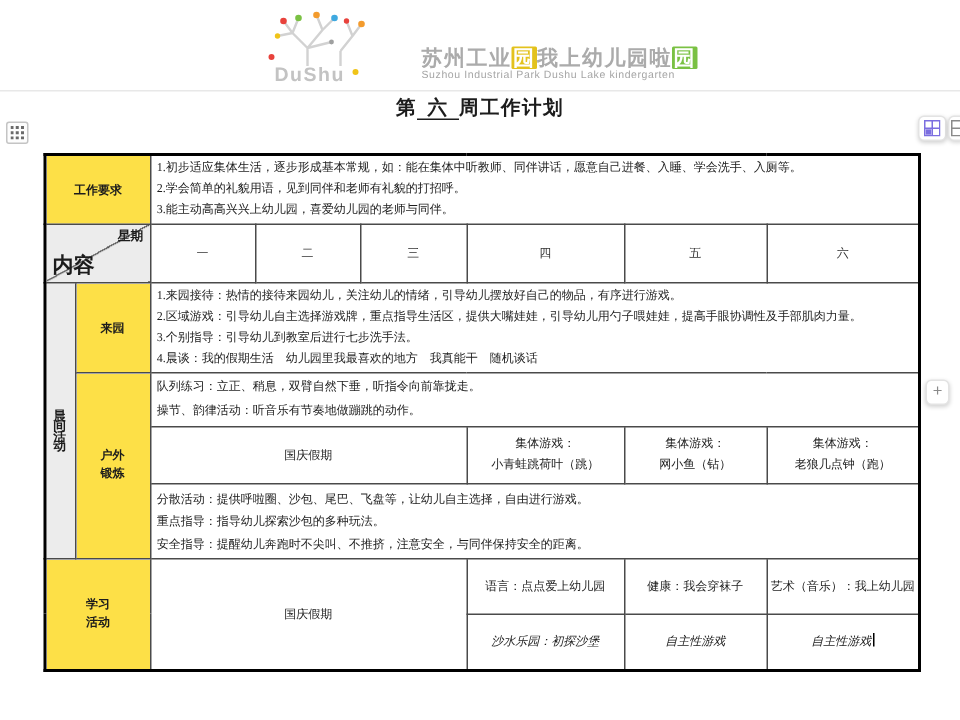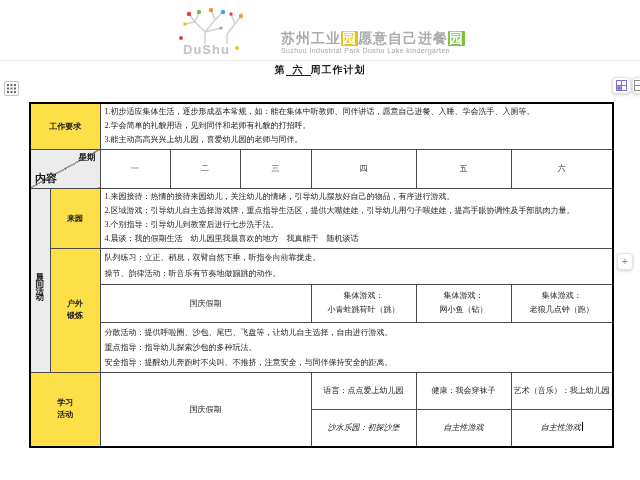--- a/index.html
+++ b/index.html
@@ -14,21 +14,21 @@
   .logo-tree { width:86px; height:54px; }
   .logo-textcol { display:flex; flex-direction:column; align-items:flex-start; padding-bottom:4px; }
   .logo-cn { font-size:14px; font-weight:bold; color:#ababab; letter-spacing:1px; line-height:15px; font-family:"Liberation Sans",sans-serif; }
   .logo-cn .box { display:inline-block; color:#ffffff; padding:0 1px; border-radius:1px; }
   .logo-cn .box.yellow { background:#e3c21d; }
   .logo-cn .box.green  { background:#7ac143; }
   .logo-en { font-size:7px; color:#a5a5a5; letter-spacing:0.4px; font-family:"Liberation Sans",sans-serif; margin-top:1px; }
   .logo-divider { position:absolute; top:60px; left:0; width:100%; border-top:1px solid #e8e8e8; }
 
   
-  .doc-title { position:absolute; top:63px; left:0; width:100%; text-align:center; font-size:10px; font-weight:bold; letter-spacing:1px; }
+  .doc-title { position:absolute; top:63px; left:0; width:100%; text-align:center; font-size:13px; font-weight:bold; letter-spacing:1px; }
   .doc-title .wk { border-bottom:1px solid #1c1c1c; padding:0 7px; }
   .doc-meta { position:absolute; top:83px; left:36px; width:575px; font-size:10.5px; font-weight:bold; letter-spacing:0.2px; white-space:nowrap; }
 
   
   table.plan { position:absolute; left:29px; top:102px; width:583px; border-collapse:collapse; table-layout:fixed; border:2px solid #000; }
   table.plan td { border:1px solid #4a4a4a; font-size:8px; overflow:hidden; }
   .r1 td{height:46px;} .r2 td{height:39px;} .r3 td{height:60px;} .r4 td{height:36px;}
   .r5 td{height:38px;margin-top:35px;} .r6 td{height:50px;} .r7 td{height:37px;} .r8 td{height:38px;font-style:italic;}
 
   td.lbl { background:#fde047; font-weight:bold; text-align:center; vertical-align:middle; font-size:8.5px; }
@@ -43,21 +43,21 @@
   .r6 .line { line-height:15px; }
 
   td.center { text-align:center; vertical-align:middle; }
   .gline { line-height:14px; }
 
   
   td.diag { background:#ececec;
     background-image:linear-gradient(to bottom right, transparent 49.3%, #555 49.3%, #555 50.7%, transparent 50.7%);
     position:relative; }
   td.diag .tr-txt { position:absolute; top:2px; right:4px; font-weight:bold; font-size:8.5px; }
-  td.diag .bl-txt { position:absolute; bottom:2px; left:4px; font-weight:bold; font-size:11px; }
+  td.diag .bl-txt { position:absolute; bottom:2px; left:4px; font-weight:bold; font-size:14px; }
   td.dayhead { text-align:center; vertical-align:middle; color:#333; }
 
   .caret { display:inline-block; width:1px; height:9px; background:#000; vertical-align:-1px; margin-left:1px; }
 
   
   .handle { position:absolute; left:4px; top:81px; width:15px; height:15px; background:#fdfdfd; border:1px solid #c4c4c4; border-radius:2px; display:flex; align-items:center; justify-content:center; }
   .tool-btn { position:absolute; background:#fff; border:1px solid #e3e3e3; border-radius:4px; box-shadow:0 1px 3px rgba(0,0,0,.18); display:flex; align-items:center; justify-content:center; font-family:"Liberation Sans",sans-serif; }
   .tool-grid { right:9px; top:77px; width:19px; height:17px; }
   .tool-clip { right:-4px; top:77px; width:12px; height:17px; }
   .tool-plus { right:7px; top:253px; width:16px; height:17px; color:#8a8a8a; font-size:11px; line-height:1; }
@@ -81,21 +81,21 @@
         <circle cx="10" cy="20" r="1.8" fill="#f0c419"></circle>
         <circle cx="66" cy="12" r="2.2" fill="#f39b2d"></circle>
         <circle cx="56" cy="10" r="1.8" fill="#e8423c"></circle>
         <circle cx="6" cy="34" r="2" fill="#e8423c"></circle>
         <circle cx="46" cy="24" r="1.6" fill="#9fa0a0"></circle>
         <circle cx="62" cy="44" r="2" fill="#f0c419"></circle>
       </g>
       <text x="8" y="50" font-family="Liberation Sans, sans-serif" font-size="13" font-weight="bold" fill="#c3c3c3" letter-spacing="1">DuShu</text>
     </svg>
     <div class="logo-textcol">
-      <div class="logo-cn"><span>苏州工业</span><span class="box yellow">园</span><span>愿意自己进餐</span><span class="box green">园</span></div>
+      <div class="logo-cn"><span>苏州工业</span><span class="box yellow">园</span><span>我上幼儿园啦</span><span class="box green">园</span></div>
       <div class="logo-en">Suzhou Industrial Park Dushu Lake kindergarten</div>
     </div>
   </div>
   <div class="logo-divider"></div>
 
   <div class="doc-title"><span>第</span><span class="wk">六</span><span>周工作计划</span></div>
 
 
   <div class="handle">
     <svg width="9" height="9" viewBox="0 0 9 9">

